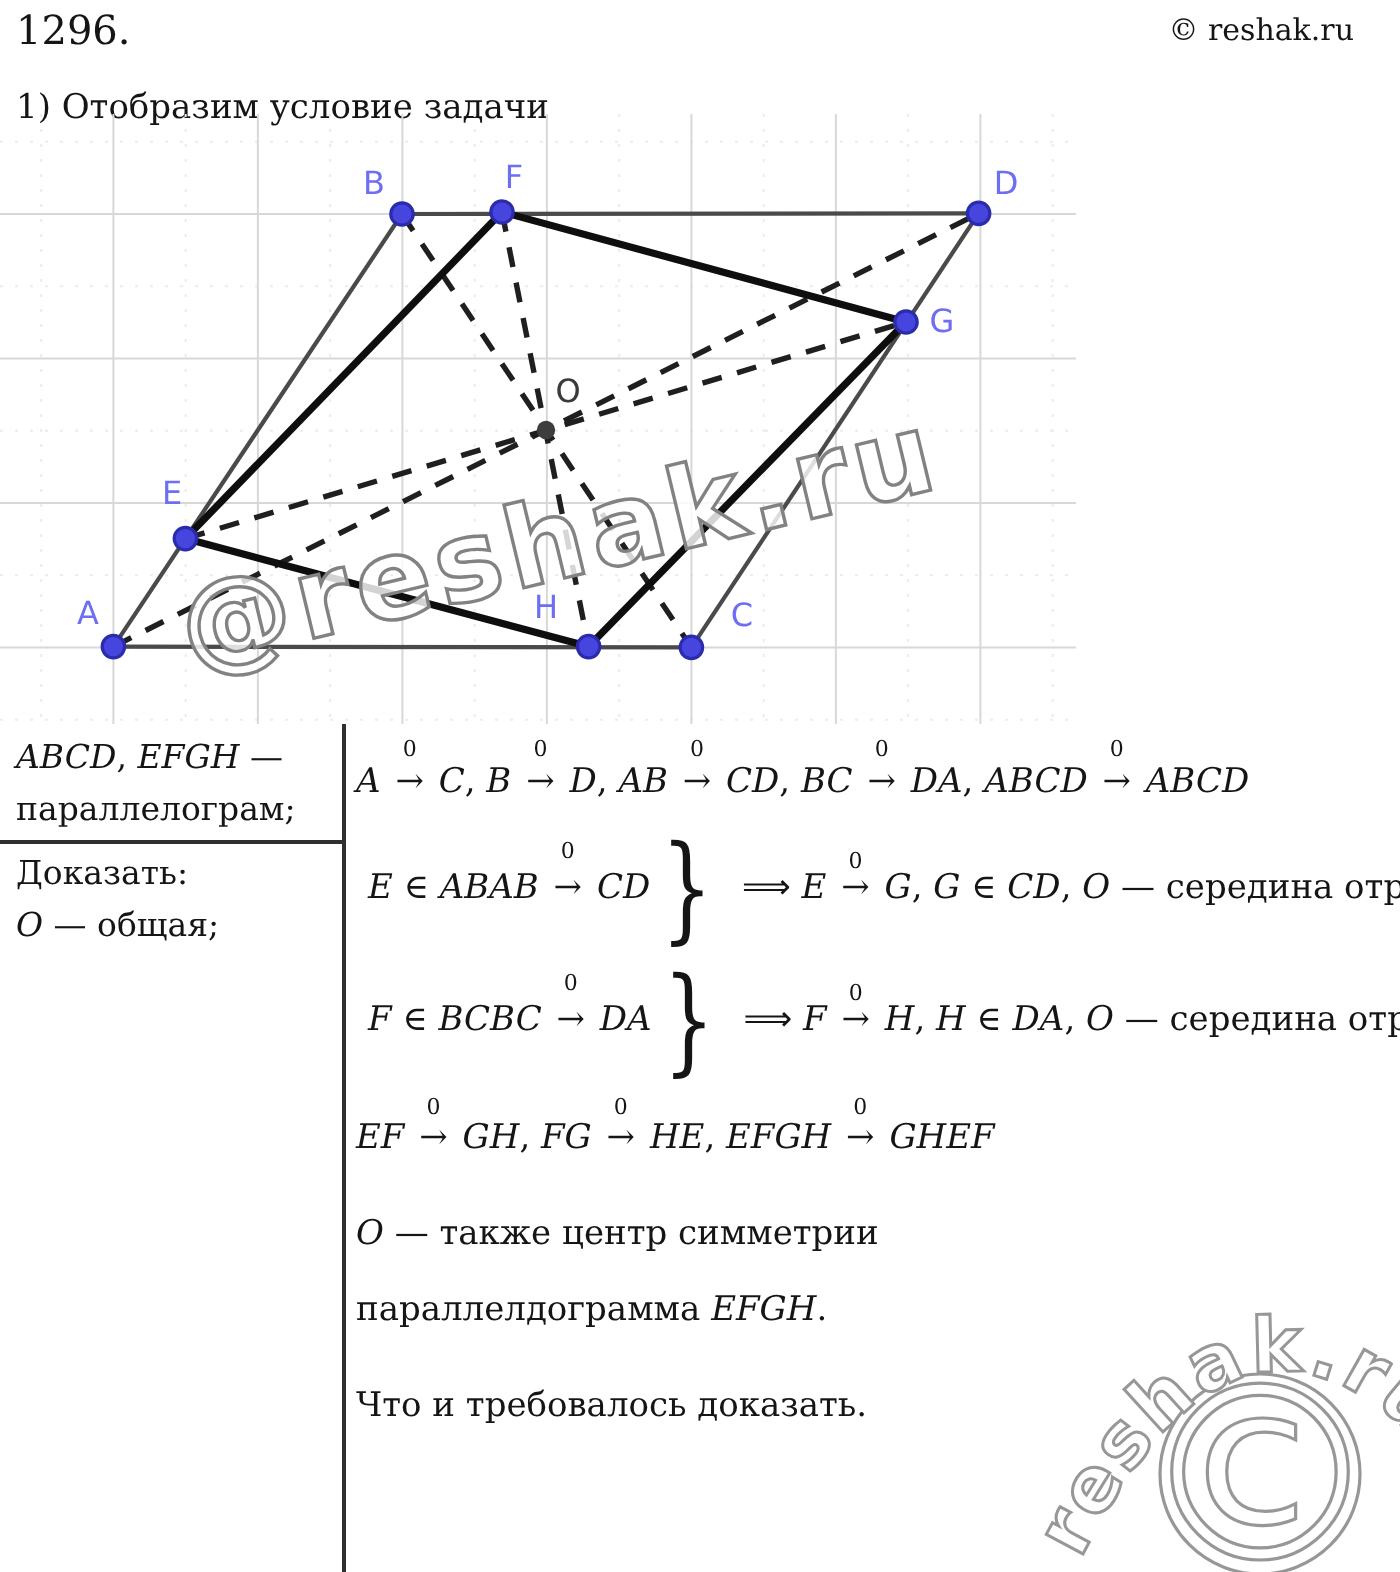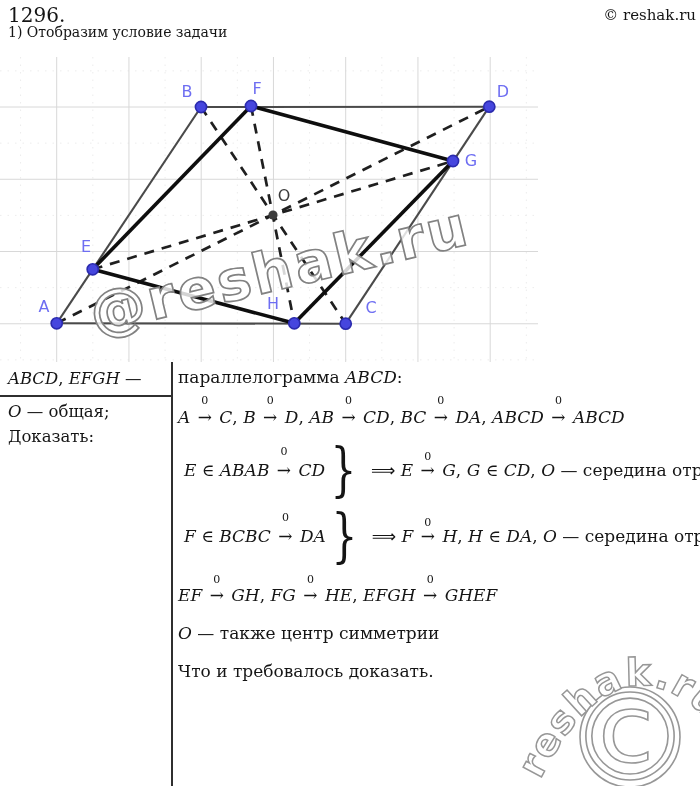--- a/index.html
+++ b/index.html
@@ -1,29 +1,29 @@
 <!DOCTYPE html>
 <html><head>
 <meta charset="utf-8">
 <style>
   html,body{margin:0;padding:0;background:#ffffff;}
   body{width:700px;height:786px;position:relative;overflow:hidden;
        font-family:"DejaVu Serif","Liberation Serif",serif;color:#151515;}
   .abs{position:absolute;}
   #prob-num{left:8px;top:3px;font-size:20px;font-weight:normal;}
-  #copyright{right:4px;top:6px;font-size:15px;}
-  #subtitle{left:8px;top:24px;font-size:14px;}
+  #copyright{right:23px;top:6px;font-size:15px;}
+  #subtitle{left:8px;top:44px;font-size:17px;}
   #figure-wrap{left:0;top:55px;width:700px;height:310px;}
   #column-divider{left:171px;top:362px;width:2px;height:424px;background:#2f2f2f;}
   #given{left:8px;top:366px;width:170px;font-size:16.5px;line-height:25.5px;white-space:nowrap;}
   #given .rule{border:none;border-top:2px solid #2f2f2f;margin:3px 0 2px -8px;width:171px;}
   #proof{left:178px;top:364px;width:522px;font-size:17px;white-space:nowrap;}
   #proof .ln{line-height:26px;}
   .mb2{margin-bottom:2px}.mb8{margin-bottom:8px}
-  .mt14{margin-top:14px}.mt10{margin-top:12px}.mt12{margin-top:12px}
+  .mt14{margin-top:14px}.mt10{margin-top:22px}.mt12{margin-top:12px}
   i{font-style:italic;text-align:right;}
   .oarr{position:relative;display:inline-block;padding:0 2px;font-style:normal;}
   .oarr .o{position:absolute;left:50%;top:-0.80em;transform:translateX(-50%);
            font-size:11px;line-height:1;font-style:normal;}
   .dsans{font-family:"DejaVu Sans","DejaVu Serif",sans-serif;}
   .grp{display:flex;align-items:center;margin:14px 0 0 6px;}
   .stack{display:flex;flex-direction:row;align-items:center;}
   .stack .sln{line-height:30px;}
   .brace{font-size:58px;line-height:.9;transform:scaleX(.7);margin:0 7px 0 0;font-weight:400;}
   .grp-right{margin-left:2px;}
@@ -103,27 +103,27 @@
       <text x="273" y="309" text-anchor="middle" fill="#6e6ef2">H</text>
       <text x="284" y="201" text-anchor="middle" fill="#3a3a3a">O</text>
     </g>
     <text transform="translate(95,334) rotate(-13.5)" font-family="&quot;DejaVu Sans&quot;,sans-serif" font-weight="bold" font-size="56" letter-spacing="3" fill="rgba(255,255,255,0.82)" stroke="#828282" stroke-width="1.7">@reshak.ru</text>
   </svg>
 
 <div class="abs" id="column-divider"></div>
 
 <div class="abs" id="given">
   <div class="ln"><i>ABCD</i>, <i>EFGH</i> —</div>
+  <div class="ln">параллелограм;</div>
   <hr class="rule">
+  <div class="ln">Доказать:</div>
   <div class="ln"><i>O</i> — общая;</div>
-  <div class="ln">Доказать:</div>
 </div>
 
 <div class="abs" id="proof">
-  <div class="ln mb2">параллелограмма <i>ABCD</i>:</div>
   <div class="ln mt14"><i>A</i> <span class="oarr"><span class="o">0</span>→</span> <i>C</i>, <i>B</i> <span class="oarr"><span class="o">0</span>→</span> <i>D</i>, <i>AB</i> <span class="oarr"><span class="o">0</span>→</span> <i>CD</i>, <i>BC</i> <span class="oarr"><span class="o">0</span>→</span> <i>DA</i>, <i>ABCD</i> <span class="oarr"><span class="o">0</span>→</span> <i>ABCD</i></div>
 
   <div class="grp">
     <div class="stack">
       <div class="sln"><i>E</i> ∈ <i>AB</i></div>
       <div class="sln"><i>AB</i> <span class="oarr"><span class="o">0</span>→</span> <i>CD</i></div>
     </div>
     <div class="brace">}</div>
     <div class="grp-right"><span class="dsans">⟹</span> <i>E</i> <span class="oarr"><span class="o">0</span>→</span> <i>G</i>, <i>G</i> ∈ <i>CD</i>, <i>O</i> — середина отрезка <i>EG</i></div>
   </div>
@@ -132,20 +132,21 @@
     <div class="stack">
       <div class="sln"><i>F</i> ∈ <i>BC</i></div>
       <div class="sln"><i>BC</i> <span class="oarr"><span class="o">0</span>→</span> <i>DA</i></div>
     </div>
     <div class="brace">}</div>
     <div class="grp-right"><span class="dsans">⟹</span> <i>F</i> <span class="oarr"><span class="o">0</span>→</span> <i>H</i>, <i>H</i> ∈ <i>DA</i>, <i>O</i> — середина отрезка <i>FH</i></div>
   </div>
 
   <div class="ln mt14" style="margin-top:20px"><i>EF</i> <span class="oarr"><span class="o">0</span>→</span> <i>GH</i>, <i>FG</i> <span class="oarr"><span class="o">0</span>→</span> <i>HE</i>, <i>EFGH</i> <span class="oarr"><span class="o">0</span>→</span> <i>GHEF</i></div>
   <div class="ln mt10"><i>O</i> — также центр симметрии</div>
+  <div class="ln mt12">параллелдограмма <i>EFGH</i>.</div>
   <div class="ln mt10">Что и требовалось доказать.</div>
 </div>
 
 <svg class="abs" style="left:470px;top:620px" width="230" height="166" viewBox="470 620 230 166">
     <defs>
       <path id="arcwm" d="M 540 780 Q 612 636 700 712" fill="none"></path>
     </defs>
     <circle cx="630" cy="737" r="50" fill="none" stroke="#979797" stroke-width="1.6"></circle>
     <text x="630" y="780" text-anchor="middle" font-family="&quot;DejaVu Sans&quot;,sans-serif" font-size="122" fill="#ffffff" stroke="#979797" stroke-width="1.6">©</text>
     <text font-family="&quot;DejaVu Sans&quot;,sans-serif" font-weight="bold" font-size="38" letter-spacing="2" fill="#ffffff" stroke="#979797" stroke-width="1.5"><textPath href="#arcwm">reshak.ru</textPath></text>

